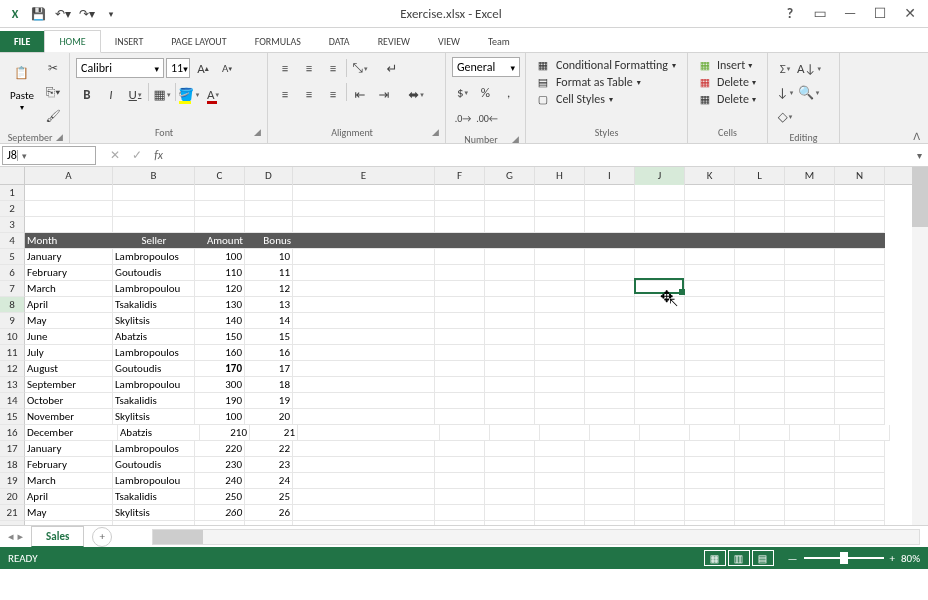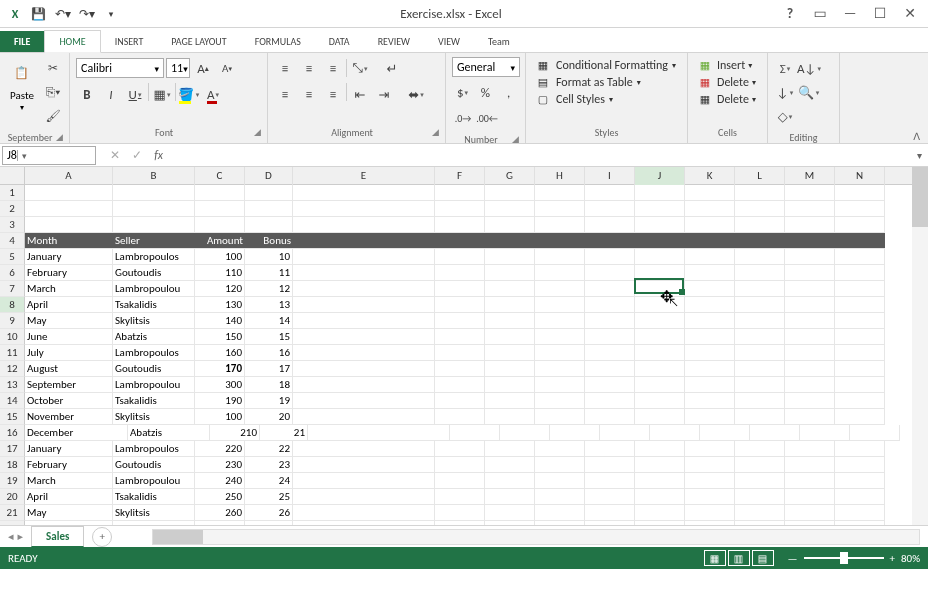--- a/index.html
+++ b/index.html
@@ -361,21 +361,21 @@
           <div class="cell" style="width: 50px;"></div>
           <div class="cell" style="width: 50px;"></div>
           <div class="cell" style="width: 50px;"></div>
           <div class="cell" style="width: 50px;"></div>
           <div class="cell" style="width: 50px;"></div>
           <div class="cell" style="width: 50px;"></div>
           <div class="cell" style="width: 50px;"></div>
         </div>
         <div class="row hdr-row">
           <div class="cell" style="width: 88px;">Month</div>
-          <div class="cell" style="width: 82px;">Seller</div>
+          <div class="cell" style="width: 82px; text-align: center;">Seller</div>
           <div class="cell txt-r" style="width: 50px;">Amount</div>
           <div class="cell txt-r" style="width: 48px;">Bonus</div>
           <div class="cell" style="width: 142px;"></div>
           <div class="cell" style="width: 50px;"></div>
           <div class="cell" style="width: 50px;"></div>
           <div class="cell" style="width: 50px;"></div>
           <div class="cell" style="width: 50px;"></div>
           <div class="cell" style="width: 50px;"></div>
           <div class="cell" style="width: 50px;"></div>
           <div class="cell" style="width: 50px;"></div>
@@ -552,21 +552,21 @@
           <div class="cell" style="width: 50px;"></div>
           <div class="cell" style="width: 50px;"></div>
           <div class="cell" style="width: 50px;"></div>
           <div class="cell" style="width: 50px;"></div>
           <div class="cell" style="width: 50px;"></div>
           <div class="cell" style="width: 50px;"></div>
           <div class="cell" style="width: 50px;"></div>
           <div class="cell" style="width: 50px;"></div>
         </div>
         <div class="row">
-          <div class="cell" style="width: 103px;">December</div>
+          <div class="cell" style="width: 93px;">December</div>
           <div class="cell" style="width: 82px;">Abatzis</div>
           <div class="cell txt-r" style="width: 50px;">210</div>
           <div class="cell txt-r" style="width: 48px;">21</div>
           <div class="cell" style="width: 142px;"></div>
           <div class="cell" style="width: 50px;"></div>
           <div class="cell" style="width: 50px;"></div>
           <div class="cell" style="width: 50px;"></div>
           <div class="cell" style="width: 50px;"></div>
           <div class="cell" style="width: 50px;"></div>
           <div class="cell" style="width: 50px;"></div>
@@ -634,21 +634,21 @@
           <div class="cell" style="width: 50px;"></div>
           <div class="cell" style="width: 50px;"></div>
           <div class="cell" style="width: 50px;"></div>
           <div class="cell" style="width: 50px;"></div>
           <div class="cell" style="width: 50px;"></div>
           <div class="cell" style="width: 50px;"></div>
         </div>
         <div class="row">
           <div class="cell" style="width: 88px;">May</div>
           <div class="cell" style="width: 82px;">Skylitsis</div>
-          <div class="cell txt-r" style="width: 50px;">260</div>
+          <div class="cell txt-r" style="width: 50px; font-style: italic;">260</div>
           <div class="cell txt-r" style="width: 48px;">26</div>
           <div class="cell" style="width: 142px;"></div>
           <div class="cell" style="width: 50px;"></div>
           <div class="cell" style="width: 50px;"></div>
           <div class="cell" style="width: 50px;"></div>
           <div class="cell" style="width: 50px;"></div>
           <div class="cell" style="width: 50px;"></div>
           <div class="cell" style="width: 50px;"></div>
           <div class="cell" style="width: 50px;"></div>
           <div class="cell" style="width: 50px;"></div>

